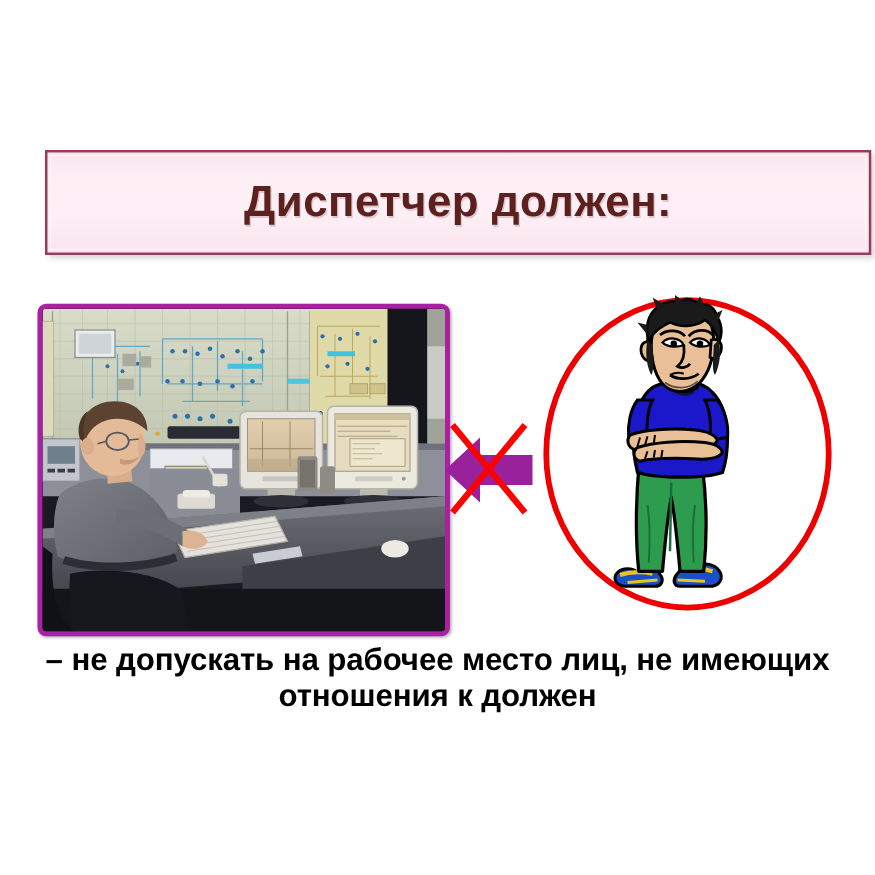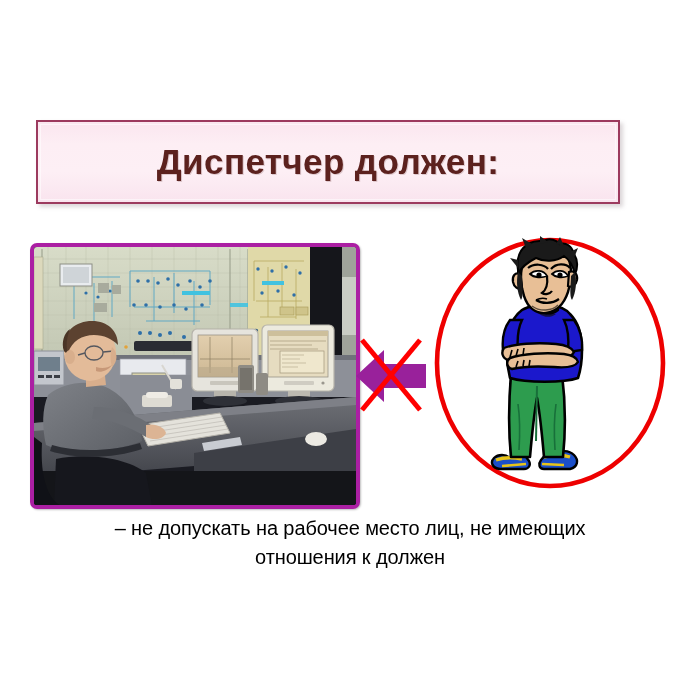--- a/index.html
+++ b/index.html
@@ -14,21 +14,21 @@
     overflow: hidden;
     font-family: "Liberation Sans", sans-serif;
     -webkit-font-smoothing: antialiased;
   }
 
   
   .title-banner {
     position: absolute;
     left: 36px;
     top: 120px;
-    width: 584px;
+    width: 661px;
     height: 84px;
     box-sizing: border-box;
     border: 2px solid #9c3a5e;
     background: linear-gradient(180deg, #fae6ef 0%, #fdeef4 28%, #fdeff5 62%, #f9e4ee 100%);
     box-shadow: 3px 3px 4px rgba(130,110,120,0.28);
     display: flex;
     align-items: center;
     justify-content: center;
   }
   .title-banner::after {
@@ -91,22 +91,22 @@
   }
   .cartoon-svg { display: block; width: 100%; height: 100%; }
 
   
   .caption {
     position: absolute;
     left: 30px;
     top: 514px;
     width: 640px;
     text-align: center;
-    font-size: 20px;
-    font-weight: normal;
+    font-size: 25px;
+    font-weight: bold;
     color: #000000;
     line-height: 29px;
     letter-spacing: -0.1px;
   }
   .caption-line { display: block; white-space: nowrap; }
 </style>
 </head>
 <body>
 
 <div class="title-banner">

